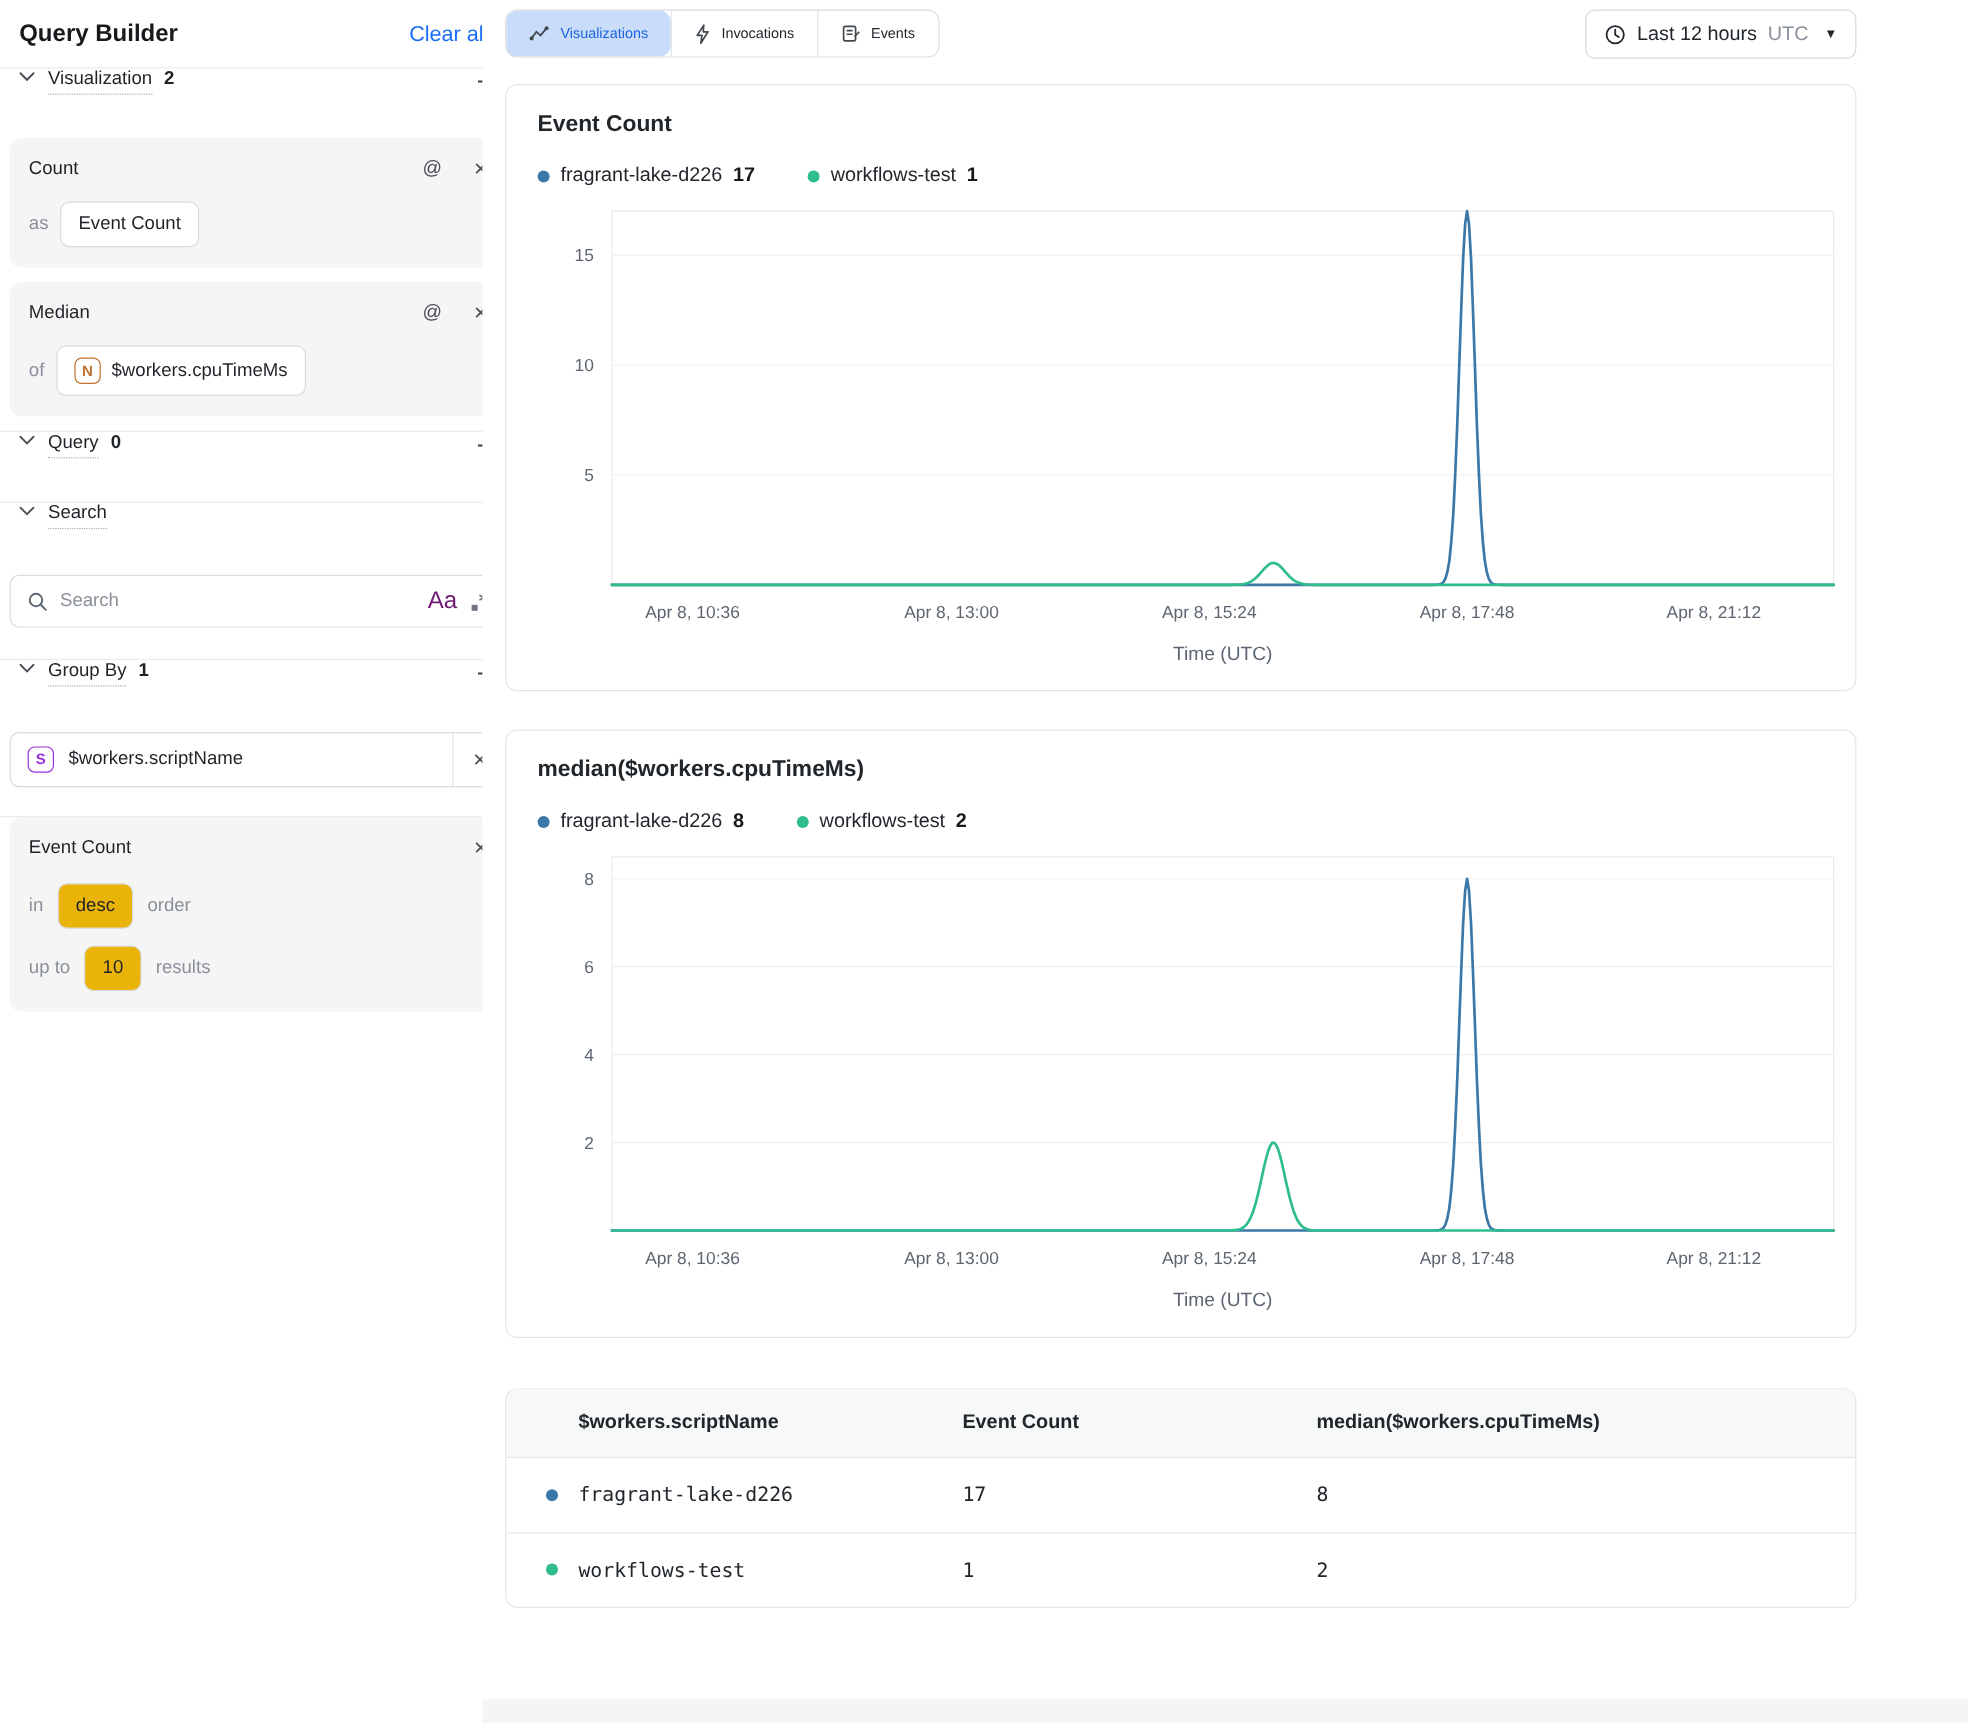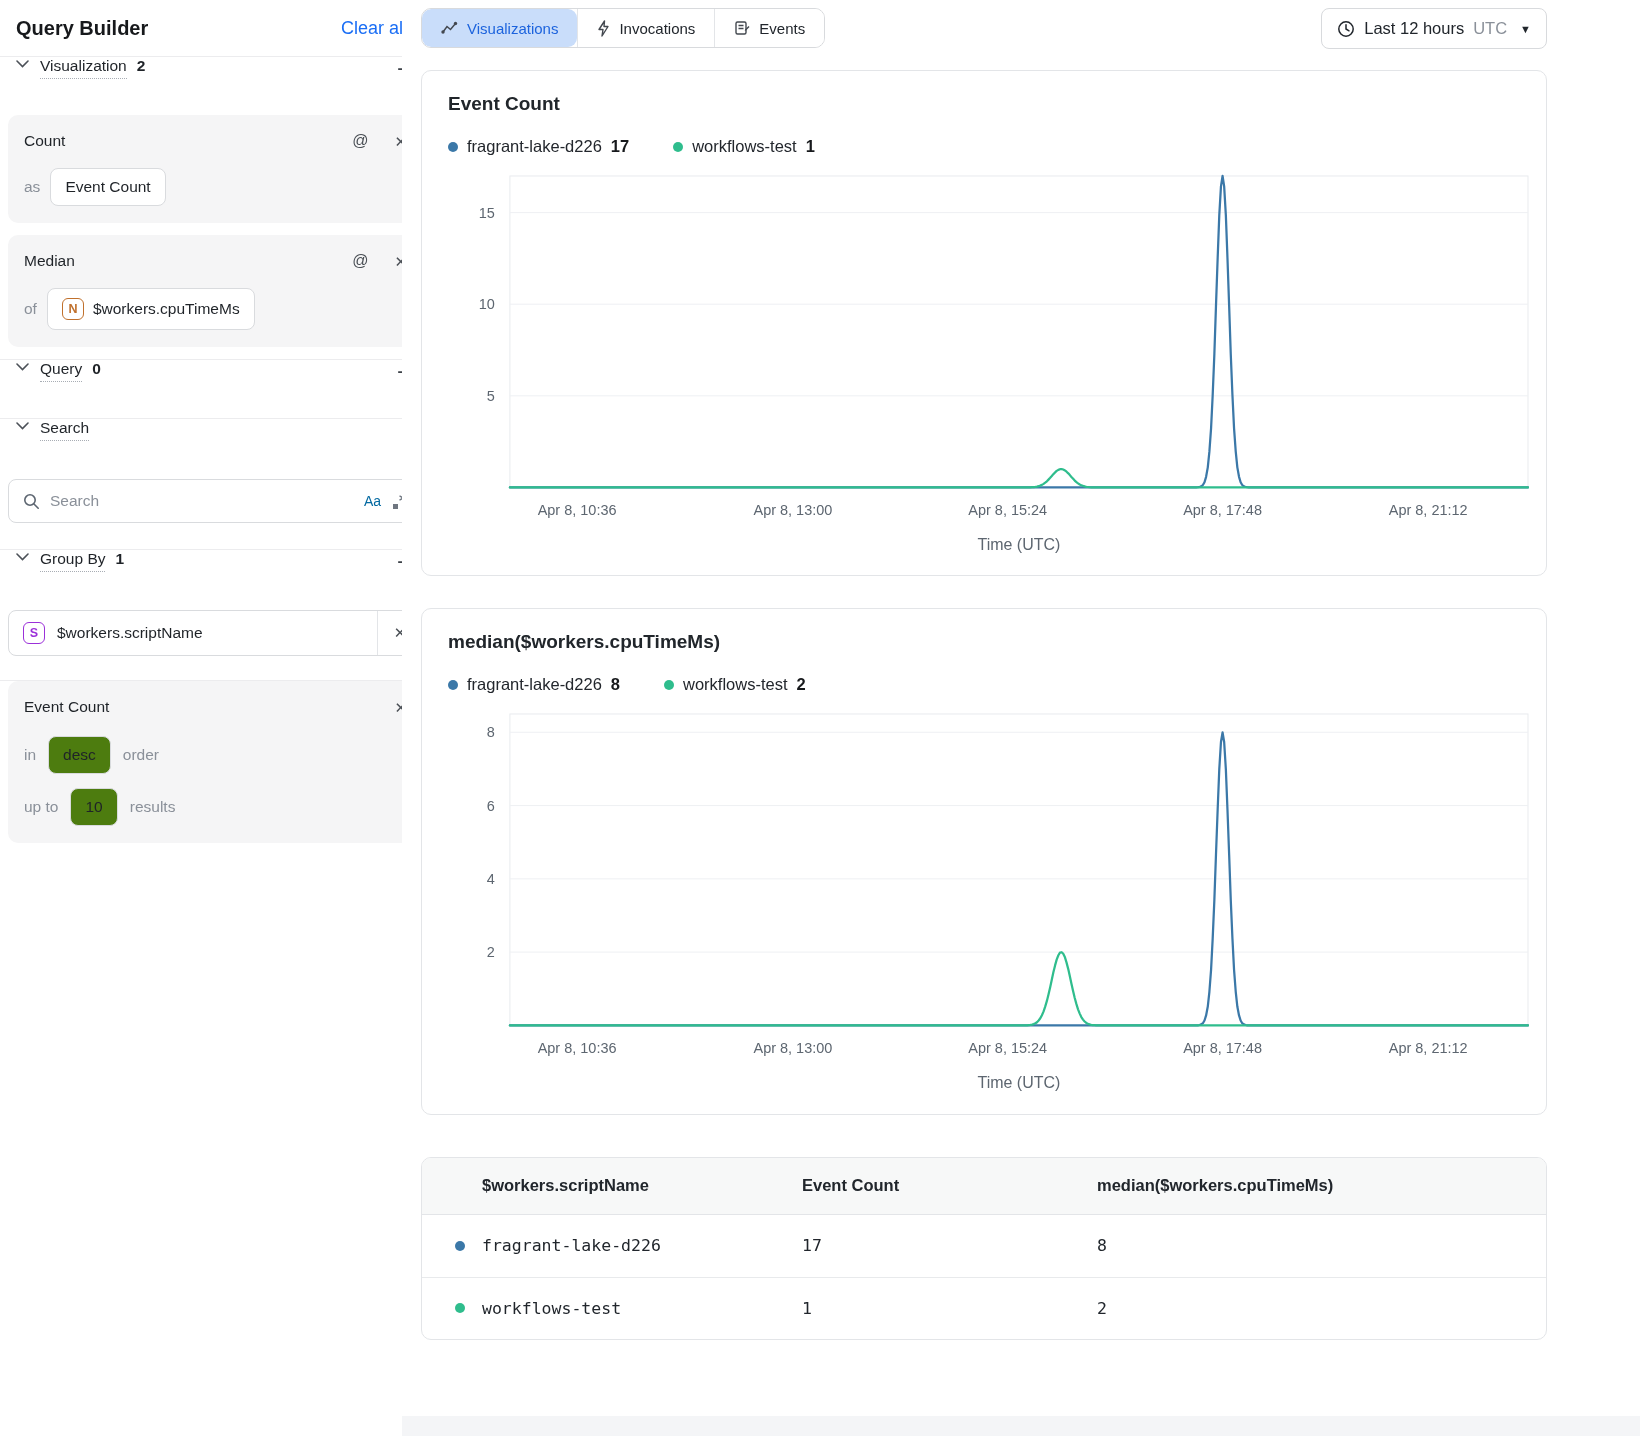--- a/index.html
+++ b/index.html
@@ -35,49 +35,49 @@
   .badge { width:22px; height:22px; border-radius:6px; display:inline-flex; align-items:center;
     justify-content:center; font-size:12.5px; font-weight:700; flex:none; }
   .badge-n { border:1.5px solid #c0702c; color:#c0702c; background:#fff; }
   .badge-s { border:1.5px solid #9b30d9; color:#9b30d9; background:#fff; }
   .divider { height:1px; background:#ececee; }
   .search-box { margin:6px 8px 26px 8px; height:44px; border:1px solid #d9dbde; border-radius:8px;
     display:flex; align-items:center; padding:0 14px; gap:10px; background:#fff; }
   .search-box input { border:none; outline:none; flex:1; font-size:15.5px; color:#1f2328;
     font-family:inherit; background:transparent; }
   .search-box input::placeholder { color:#8a9099; }
-  .tool-ic { color:#0369a1; font-size:14px; display:flex; align-items:center; background:none;
+  .tool-ic { color:#701a75; font-size:20px; display:flex; align-items:center; background:none;
     border:none; cursor:pointer; font-family:inherit; }
   .group-item { margin:2px 8px 24px 8px; height:46px; border:1px solid #d9dbde; border-radius:8px;
     display:flex; align-items:center; background:#fff; overflow:hidden; }
   .group-item .gi-main { display:flex; align-items:center; gap:12px; padding:0 14px; flex:1; }
   .gi-label { font-size:15.5px; color:#1f2328; }
   .gi-x { width:45px; height:100%; border:none; border-left:1px solid #e3e5e8; background:none;
     color:#4a4f55; font-size:15px; cursor:pointer; font-family:inherit; }
   .order-rows { margin-top:20px; display:flex; flex-direction:column; gap:14px; }
   .order-line { display:flex; align-items:center; gap:12px; }
-  .val-box { background:#4d7c0f; border:1px solid #d9dbde; border-radius:8px; padding:9px 14px;
+  .val-box { background:#eab308; border:1px solid #d9dbde; border-radius:8px; padding:9px 14px;
     font-size:15.5px; color:#1f2328; cursor:pointer; font-family:inherit; }
   .sb-footer { position:absolute; left:0; bottom:0; width:100%; height:68px; background:#fcfcfd;
     border-top:1px solid #e8eaec; display:flex; align-items:center; padding:0 16px; gap:16px; }
   .save-btn { width:145px; height:47px; background:#fff; border:1px solid #8fb4f2; border-radius:8px;
     color:#1a6ef5; font-size:16.5px; cursor:pointer; font-family:inherit; }
   .run-btn { flex:1; height:49px; background:#1a6ef5; border:none; border-radius:8px; color:#fff;
     font-size:16.5px; font-weight:600; cursor:pointer; display:flex; align-items:center;
     justify-content:center; gap:12px; font-family:inherit; }
   .kbd { background:#4d8cf6; border-radius:6px; width:27px; height:27px; display:inline-flex;
     align-items:center; justify-content:center; font-size:14.5px; font-weight:600; }
 
   
   .main { position:absolute; left:402px; top:0; right:0; bottom:0; background:#fff;
     padding:8px 93px 0 19px; }
   .main-header { display:flex; align-items:flex-start; justify-content:space-between; }
   .tab-group { display:flex; border:1px solid #d8dadd; border-radius:10px; overflow:hidden;
     background:#fff; height:40px; }
-  .tab { display:flex; align-items:center; gap:9px; padding:0 19px; font-size:15px;
+  .tab { display:flex; align-items:center; gap:9px; padding:0 19px; font-size:12px;
     color:#21262c; background:#fff; border:none; cursor:pointer; font-family:inherit; }
   .tab + .tab { border-left:1px solid #e3e5e8; }
   .tab.active { background:#c9ddfa; color:#1c63dd; border-radius:9px; border-left:none; }
   .tab .t-ic { display:flex; align-items:center; color:#43484f; }
   .time-btn { display:flex; align-items:center; gap:9px; height:41px; padding:0 15px;
     border:1px solid #d8dadd; border-radius:8px; background:#fff; font-size:16.5px;
     color:#21262c; cursor:pointer; font-family:inherit; }
   .time-zone { color:#8a9099; }
   .caret { font-size:11px; margin-left:4px; color:#21262c; }
 

